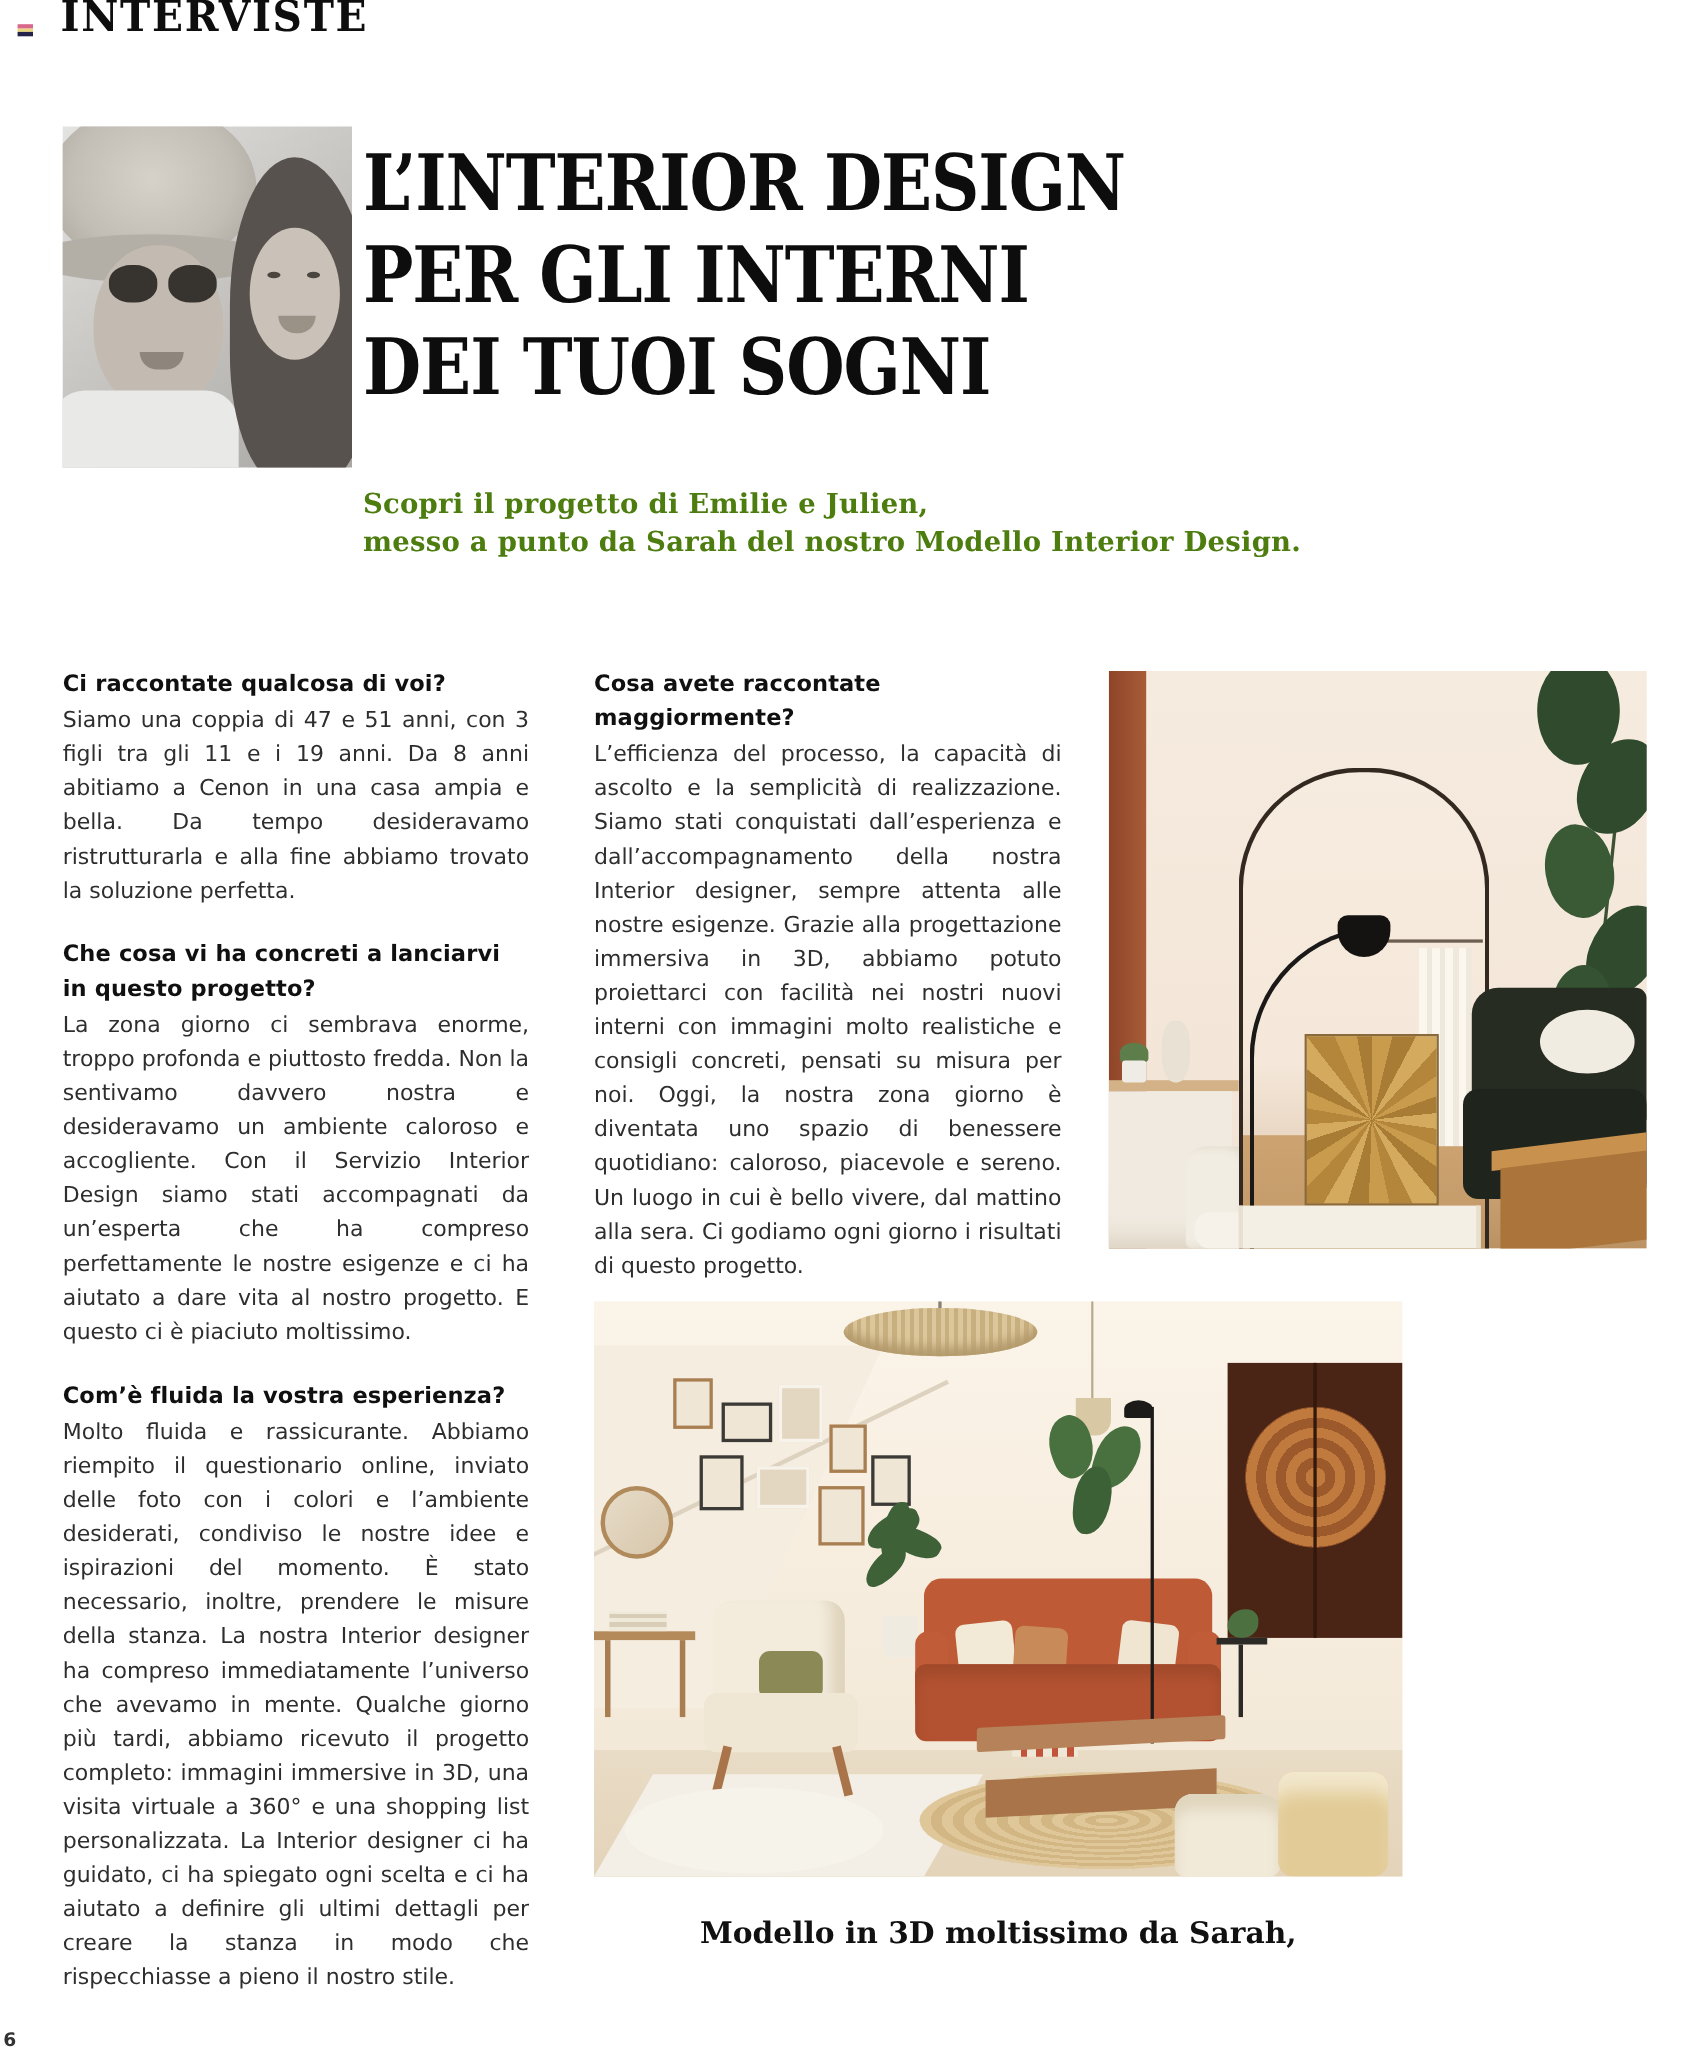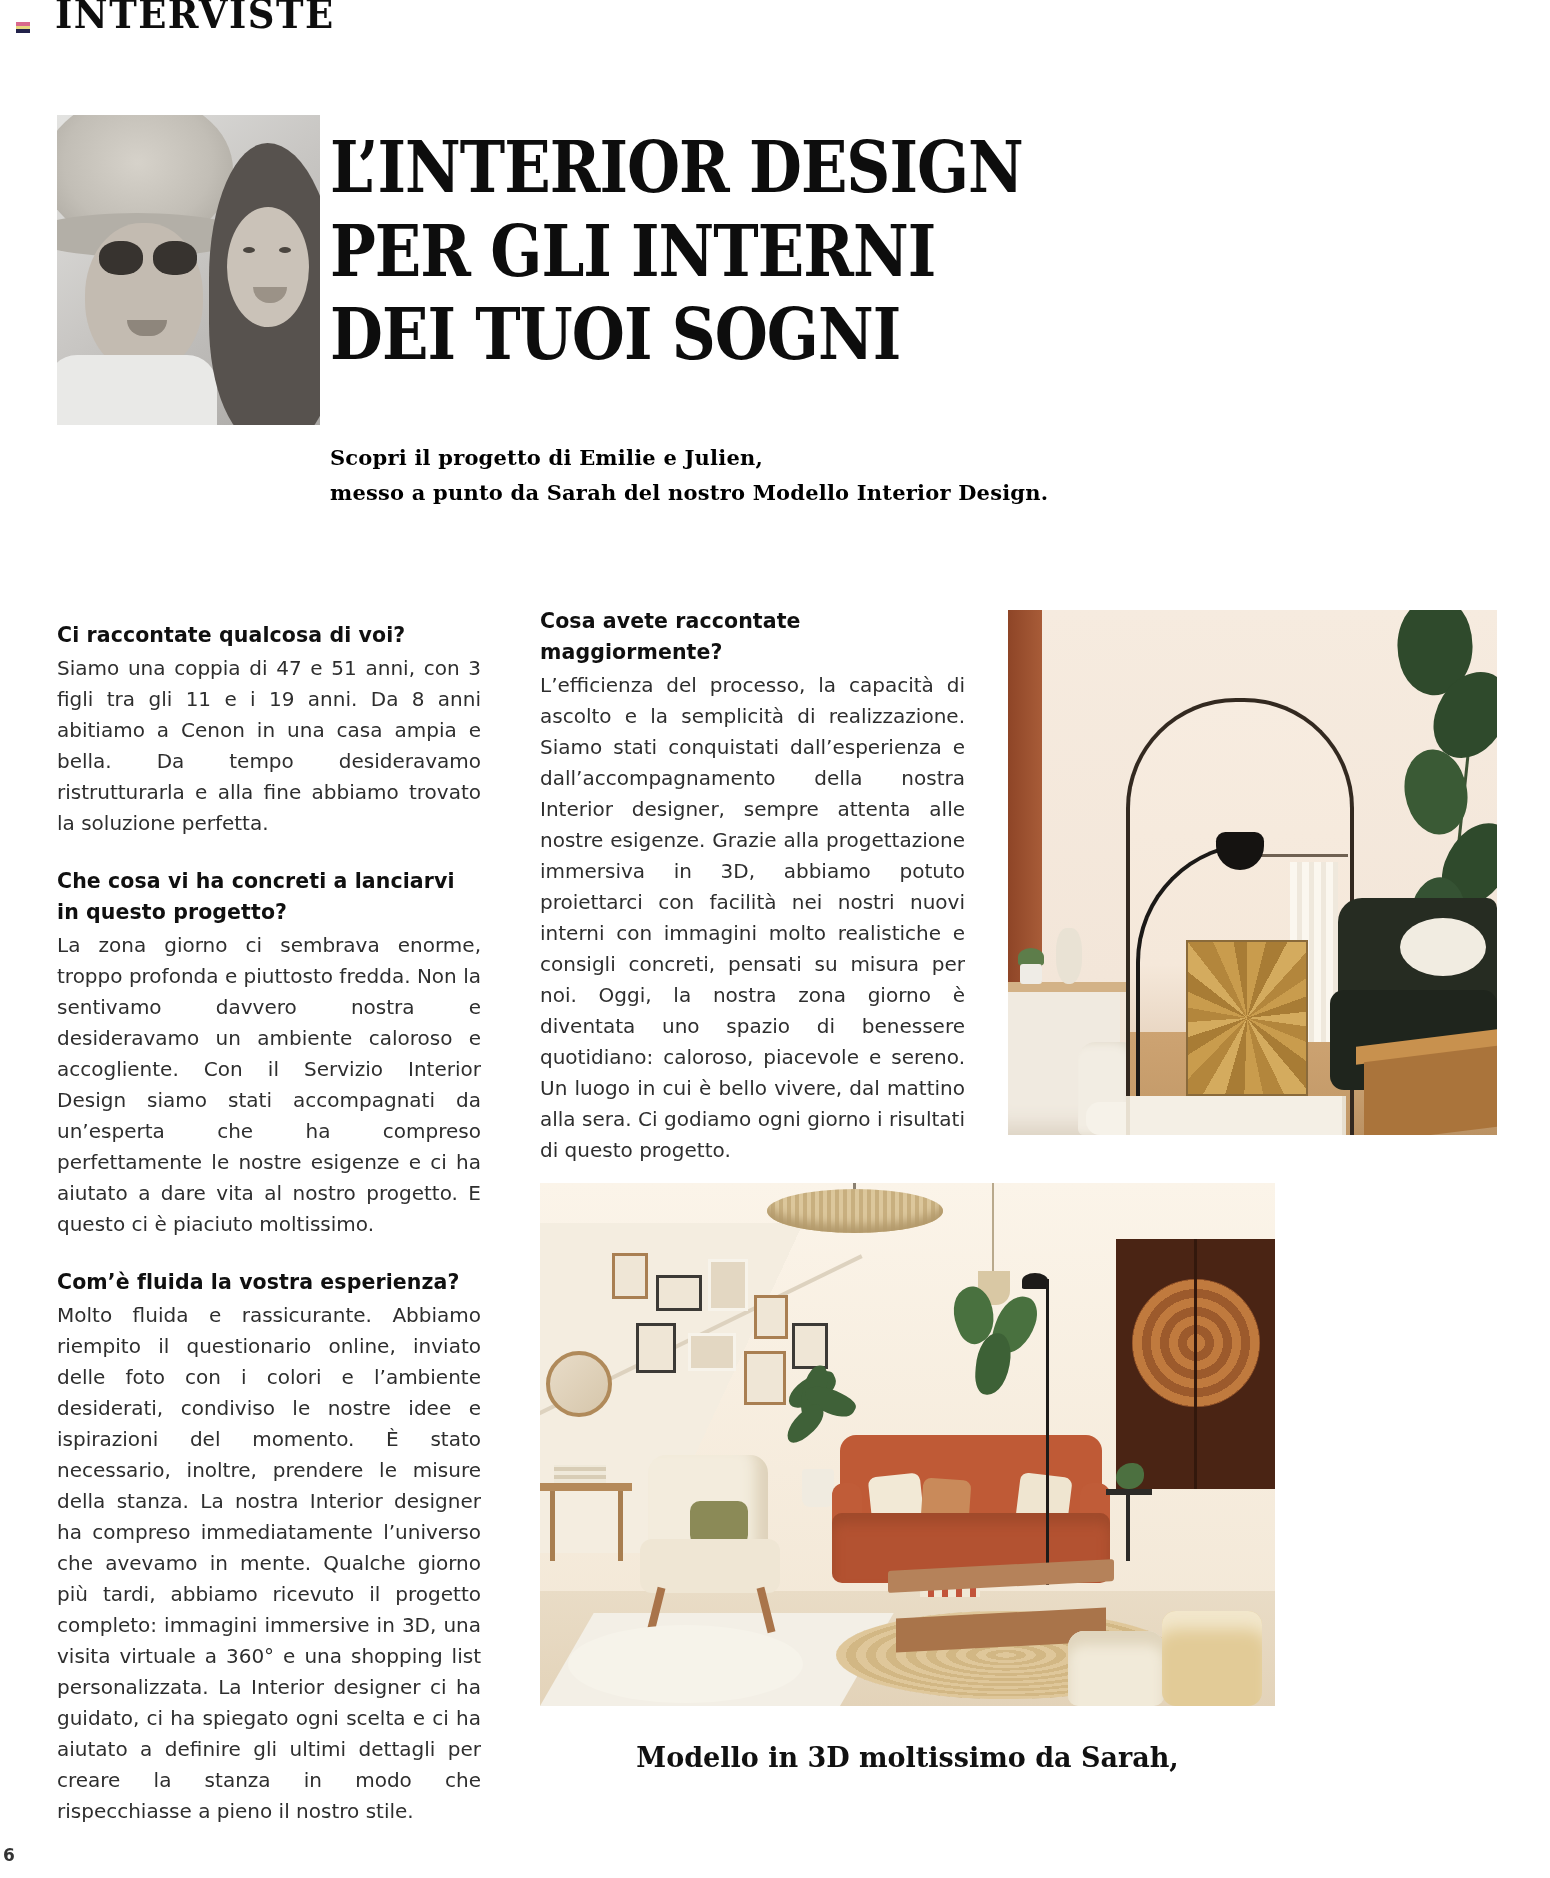--- a/index.html
+++ b/index.html
@@ -24,27 +24,27 @@
   .title{
     position:absolute;left:330px;top:126px;
     font-family:"DejaVu Serif","Liberation Serif",serif;
     font-weight:700;font-size:61px;line-height:72px;letter-spacing:-1px;
     color:#0d0d0d;transform:scale(1,1.16);transform-origin:left top;
     white-space:nowrap;
   }
   .subtitle{
     position:absolute;left:330px;top:440px;
     font-family:"DejaVu Serif","Liberation Serif",serif;
-    font-weight:700;font-size:21px;line-height:35px;color:#000000;
+    font-weight:700;font-size:25px;line-height:35px;color:#4d7c0f;
     white-space:nowrap;letter-spacing:0.2px;
   }
 
   
   .col{position:absolute;top:606px;font-size:20px;line-height:31px;text-align:justify;color:#2e2e2e;}
-  .col-1{left:57px;width:424px;margin-top:14px;}
+  .col-1{left:57px;width:424px;}
   .col-2{left:540px;width:425px;}
   .qa{margin-bottom:27px;}
   .q{font-weight:700;color:#101010;font-size:20.5px;text-align:left;letter-spacing:0.1px;}
   .a{margin-top:2px;}
 
   
   .caption{
     position:absolute;left:540px;top:1738px;width:735px;text-align:center;
     font-family:"DejaVu Serif","Liberation Serif",serif;font-weight:700;
     font-size:27px;line-height:39px;color:#111;

